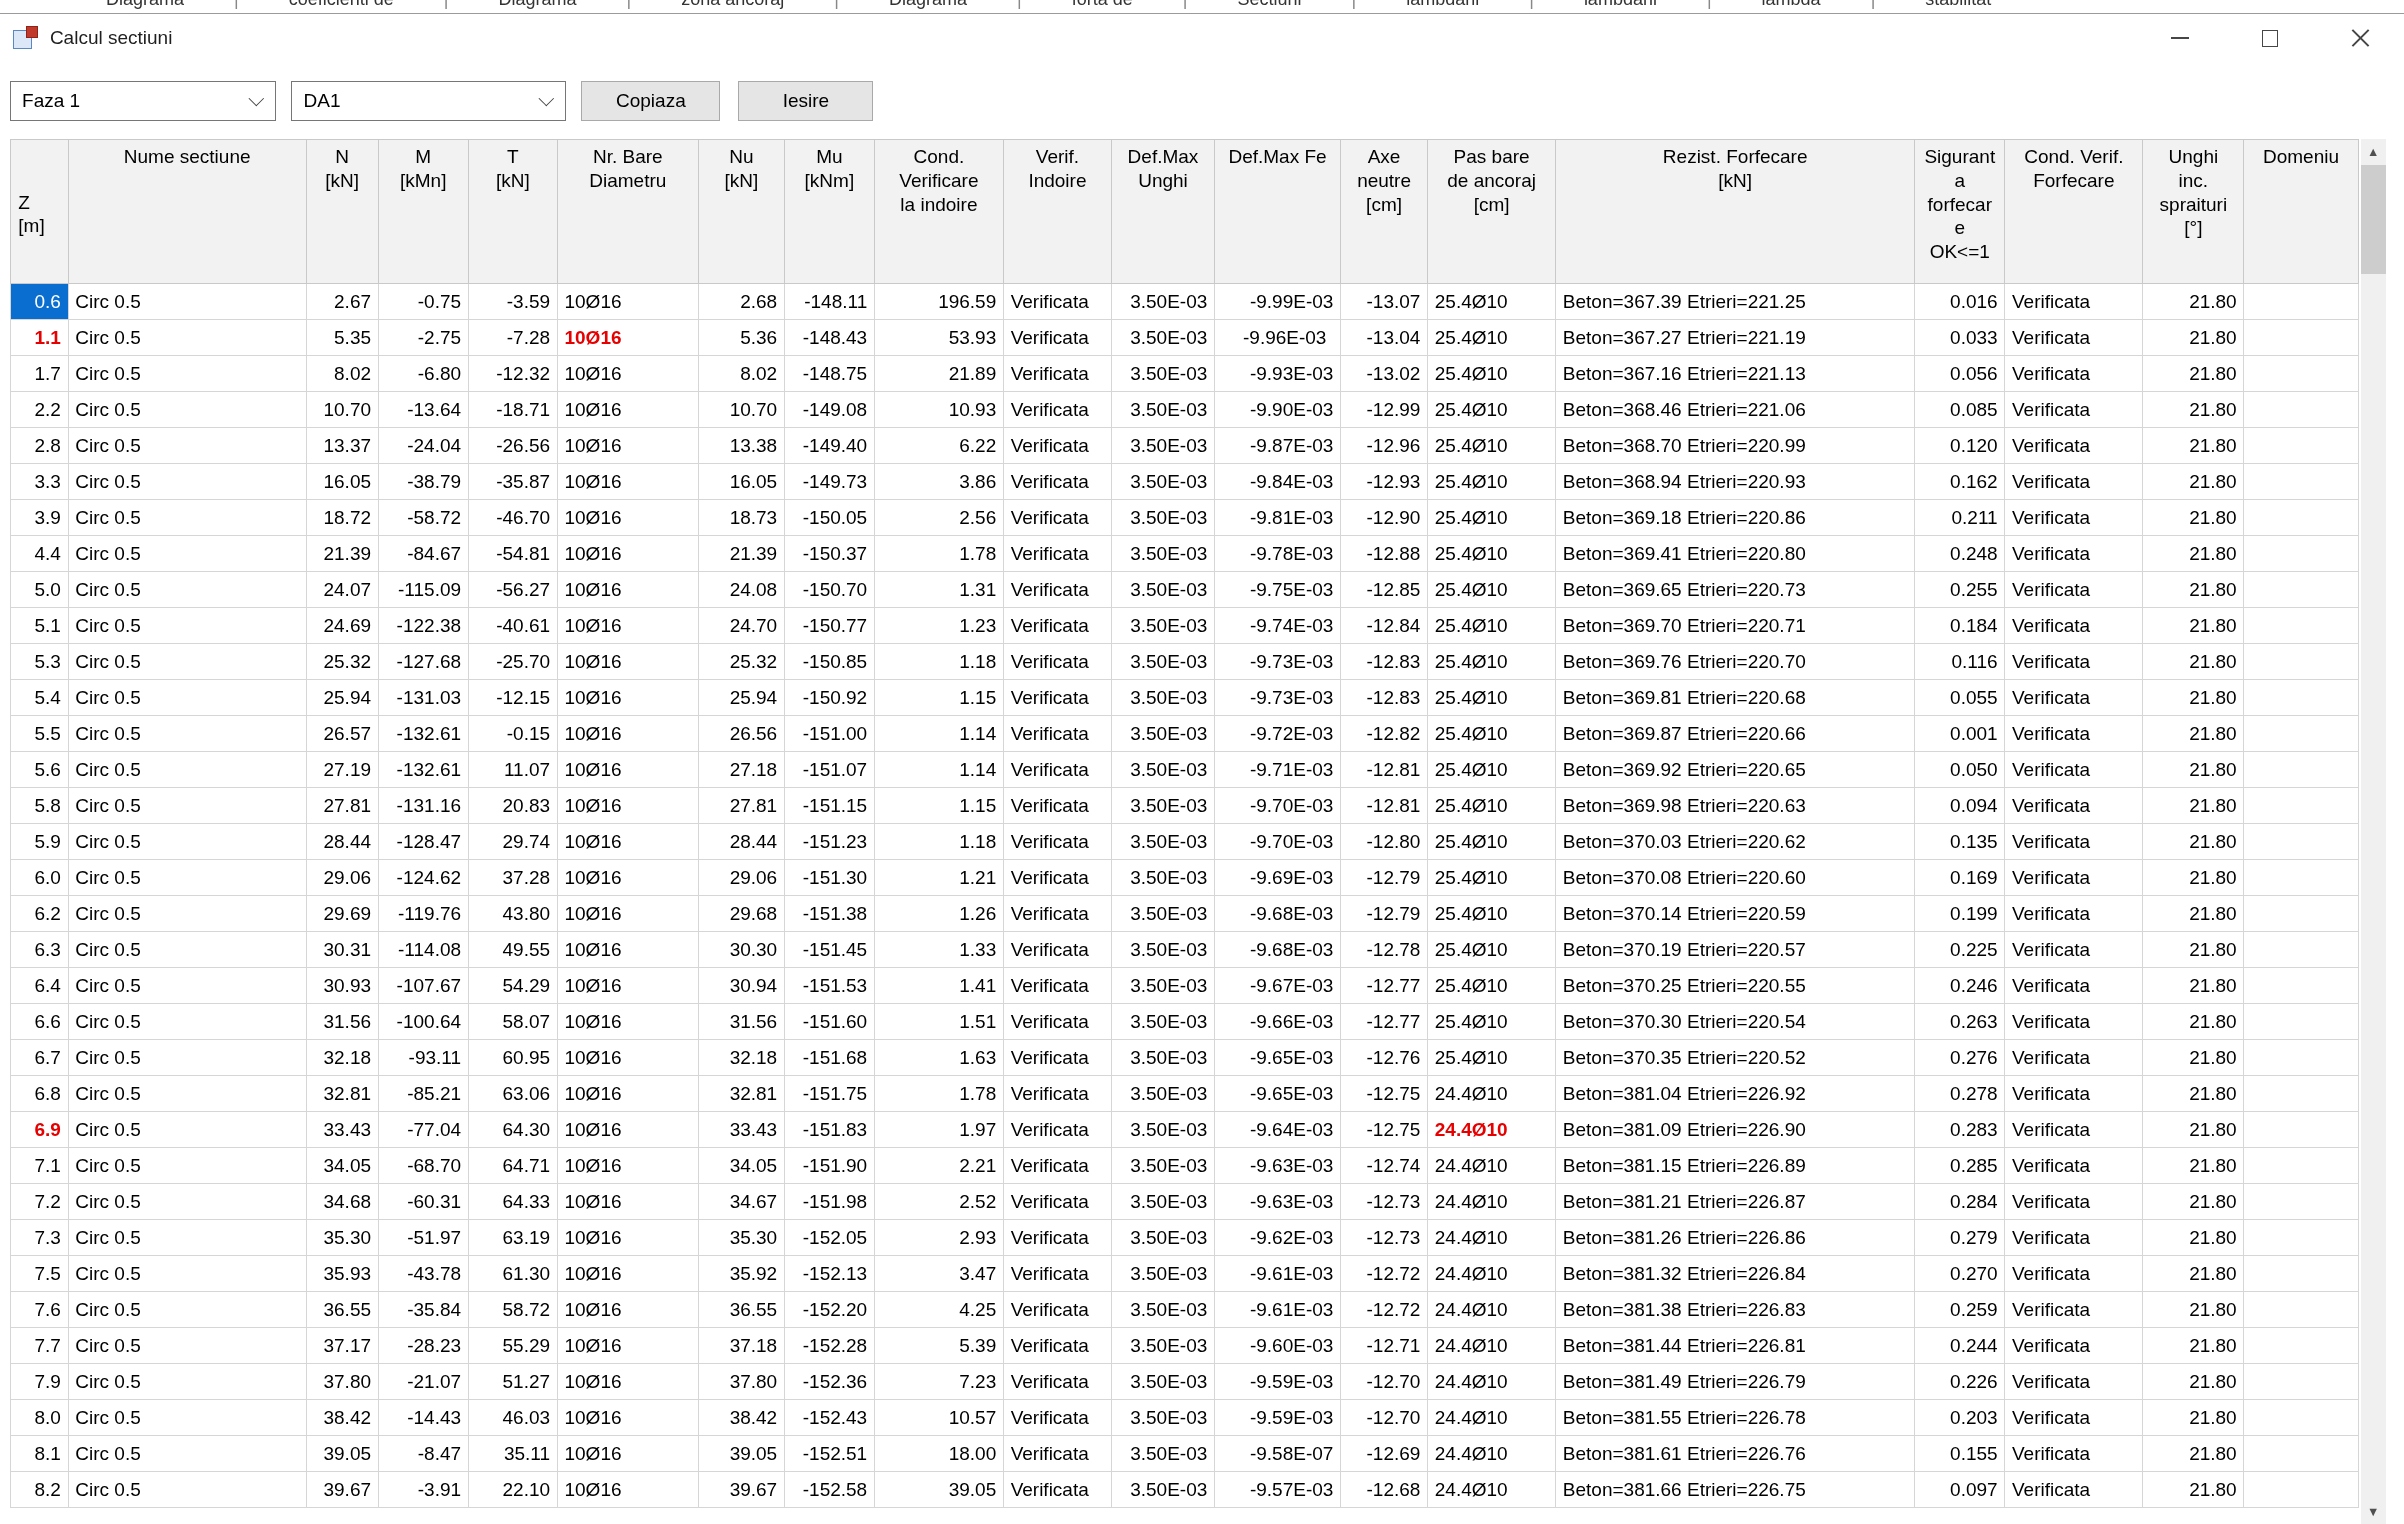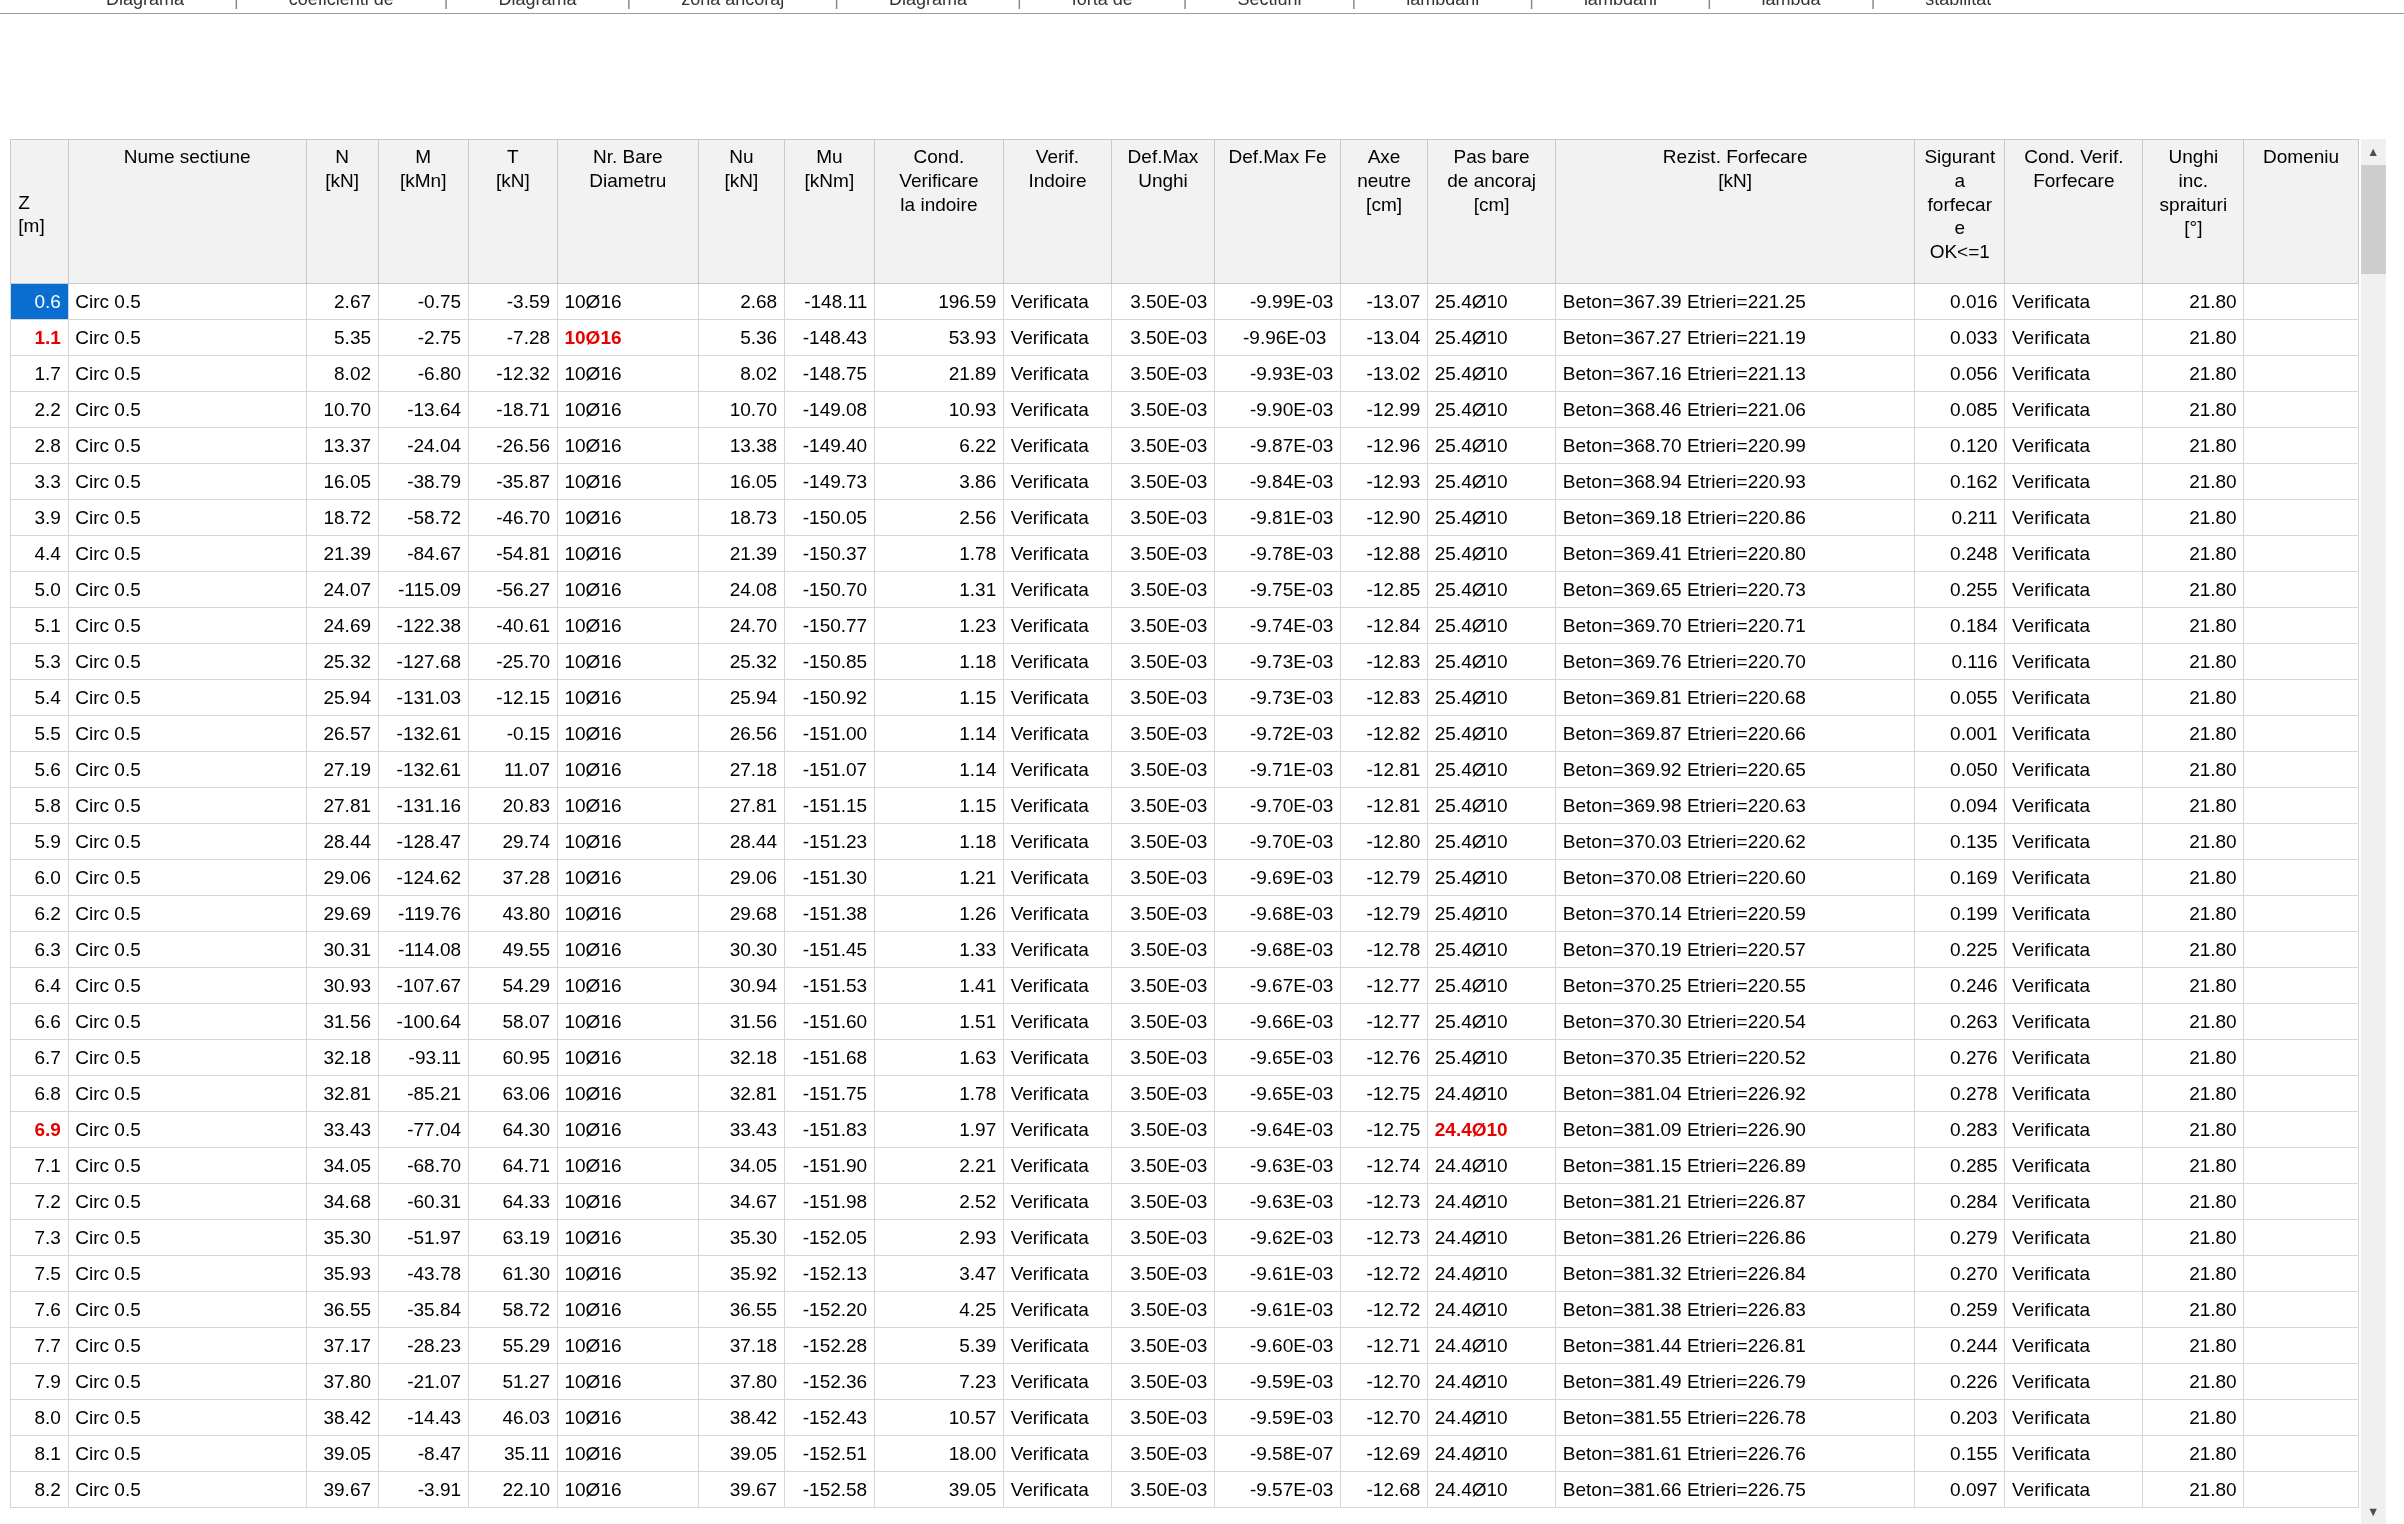--- a/index.html
+++ b/index.html
@@ -90,21 +90,51 @@
         <span>lambdarii</span>
         <span class="sep">|</span>
         <span>lambda</span>
         <span class="sep">|</span>
         <span>stabilitat</span>
       </div>
   </div>
 
   <div class="window">
 
-
+    <div class="titlebar">
+      <div class="app-icon">
+        <div class="ai-a"></div>
+        <div class="ai-b"></div>
+      </div>
+      <span class="title">Calcul sectiuni</span>
+      <div class="caption-buttons">
+        <div class="cap-btn">
+            <span class="glyph-min"></span>
+          </div>
+        <div class="cap-btn">
+            <span class="glyph-max"></span>
+          </div>
+        <div class="cap-btn">
+            <span class="glyph-close"></span>
+          </div>
+      </div>
+    </div>
+
+    <div class="toolbar">
+      <div class="combo">
+        <span>Faza 1</span>
+        <span class="chev"></span>
+      </div>
+      <div class="combo combo-2">
+        <span>DA1</span>
+        <span class="chev"></span>
+      </div>
+      <button class="btn">Copiaza</button>
+      <button class="btn btn-iesire">Iesire</button>
+    </div>
 
     <div class="grid-area">
       <table class="grid-table" id="grid-table">
           <colgroup>
             <col style="width: 58px;">
             <col style="width: 238px;">
             <col style="width: 72px;">
             <col style="width: 90px;">
             <col style="width: 89px;">
             <col style="width: 141px;">

